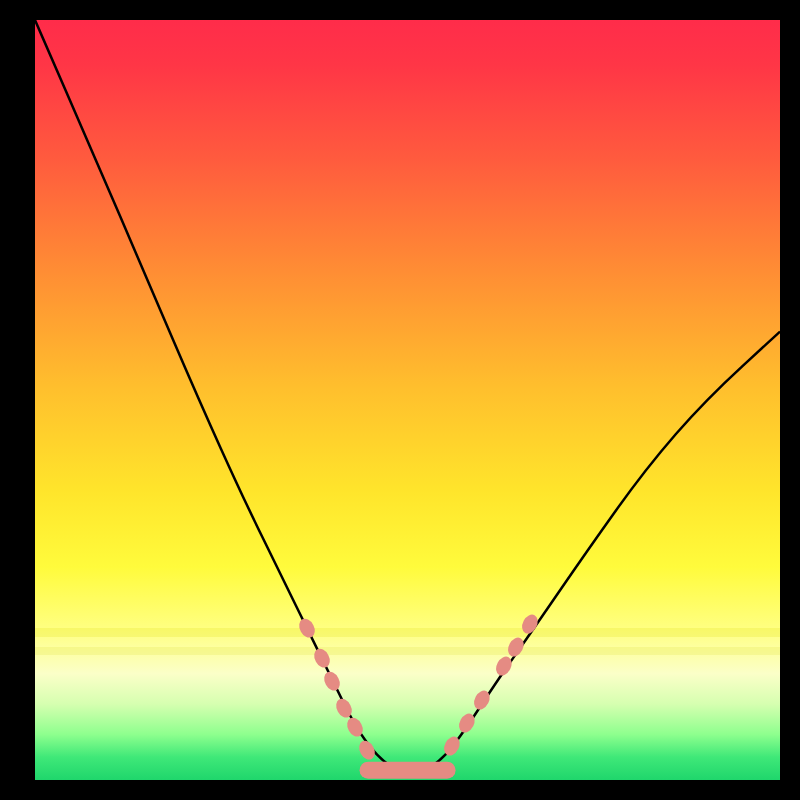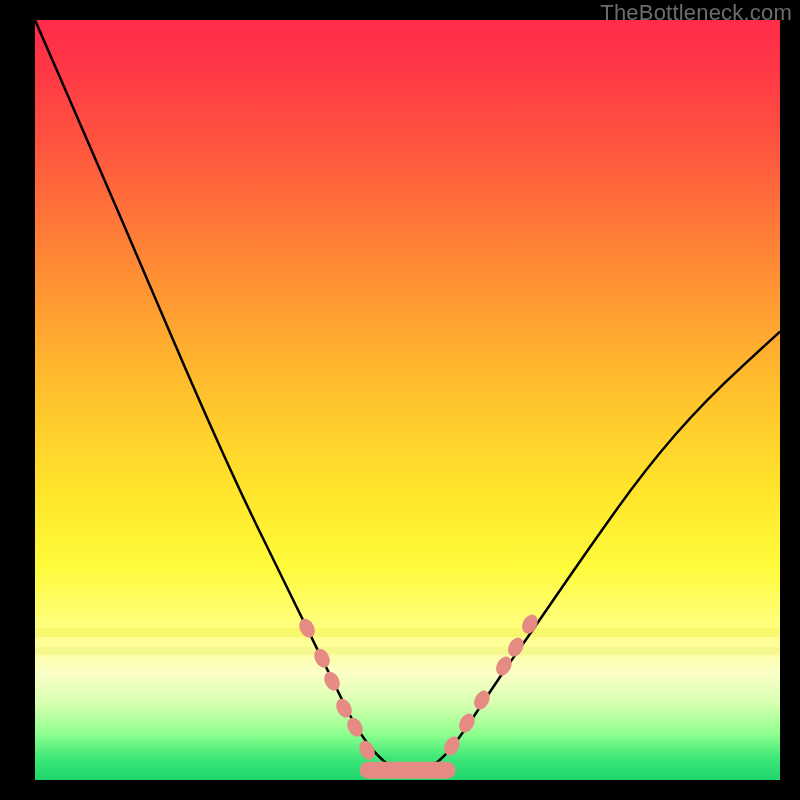--- a/index.html
+++ b/index.html
@@ -124,14 +124,13 @@
     <div id="markers-right">
         <div class="marker" style="left: 56%; top: 95.5%; width: 1.9%; height: 2.6%; background: rgb(229, 139, 131); transform: translate(-50%, -50%) rotate(28deg);"></div>
         <div class="marker" style="left: 58%; top: 92.5%; width: 1.9%; height: 2.6%; background: rgb(229, 139, 131); transform: translate(-50%, -50%) rotate(28deg);"></div>
         <div class="marker" style="left: 60%; top: 89.5%; width: 1.9%; height: 2.6%; background: rgb(229, 139, 131); transform: translate(-50%, -50%) rotate(28deg);"></div>
         <div class="marker" style="left: 63%; top: 85%; width: 1.9%; height: 2.6%; background: rgb(229, 139, 131); transform: translate(-50%, -50%) rotate(28deg);"></div>
         <div class="marker" style="left: 64.5%; top: 82.5%; width: 1.9%; height: 2.6%; background: rgb(229, 139, 131); transform: translate(-50%, -50%) rotate(28deg);"></div>
         <div class="marker" style="left: 66.5%; top: 79.5%; width: 1.9%; height: 2.6%; background: rgb(229, 139, 131); transform: translate(-50%, -50%) rotate(28deg);"></div>
       </div>
   </div>
 
-  <div class="watermark">TheBottleneck.com</div>
 </div>
 
 </body></html>

